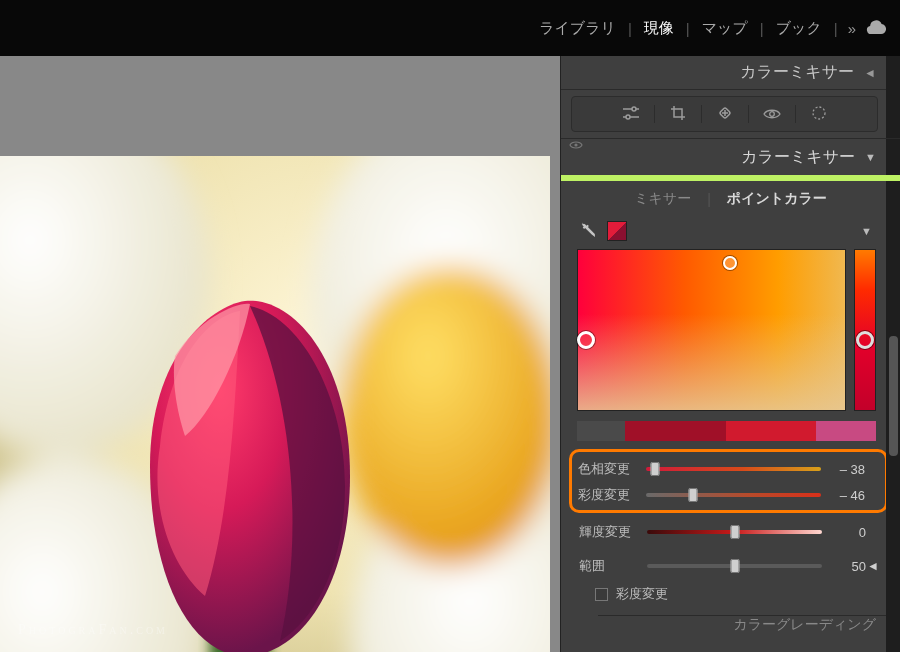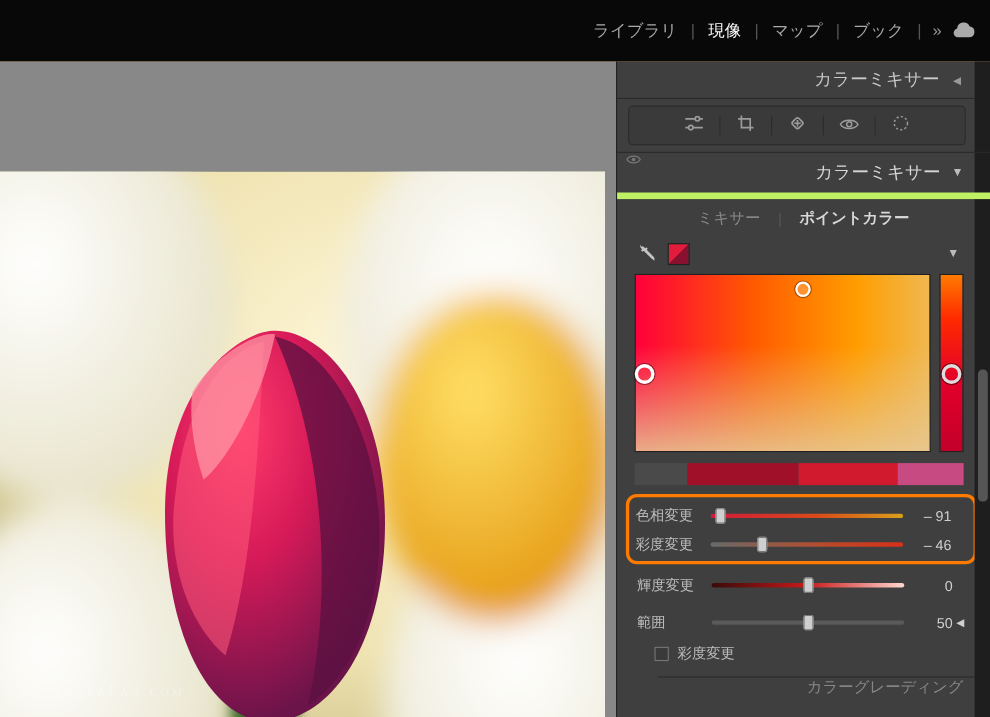--- a/index.html
+++ b/index.html
@@ -238,21 +238,21 @@
         <div class="seg" style="background:#d11a2e;width:30%"></div>
         <div class="seg" style="background:#c84a82;width:20%"></div>
       </div>
 
       <div class="sliders hl">
         <div class="srow">
           <span class="lab">色相変更</span>
           <div class="track" style="background:linear-gradient(to right,#d01a3a,#d84a1a 55%,#d8a01a 100%)">
             <div class="thumb" style="left:5%"></div>
           </div>
-          <span class="val">– 91</span>
+          <span class="val">– 38</span>
           <span class="arrow"></span>
         </div>
         <div class="srow">
           <span class="lab">彩度変更</span>
           <div class="track" style="background:linear-gradient(to right,#6a6a6a,#b84a2a 60%,#d8301a 100%)">
             <div class="thumb" style="left:27%"></div>
           </div>
           <span class="val">– 46</span>
           <span class="arrow"></span>
         </div>

